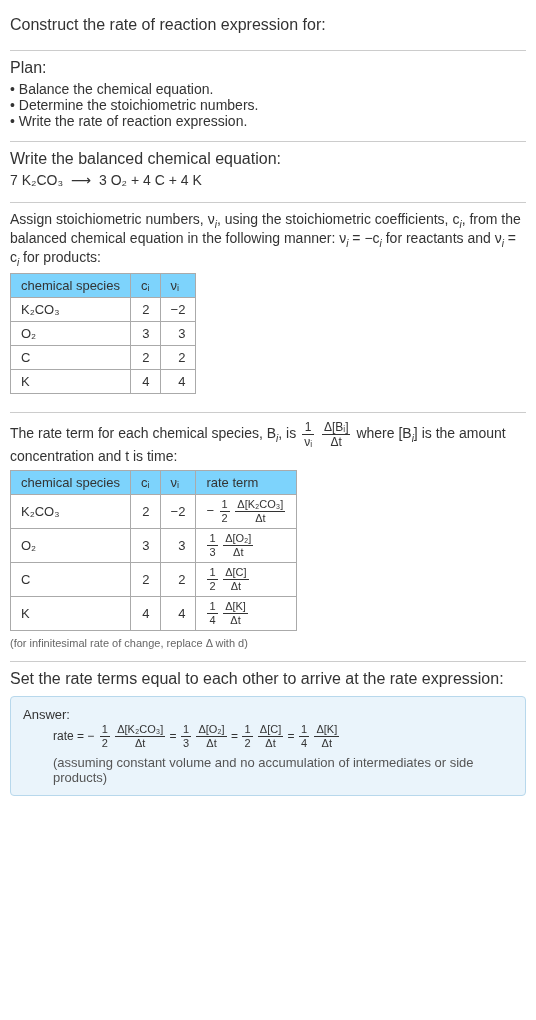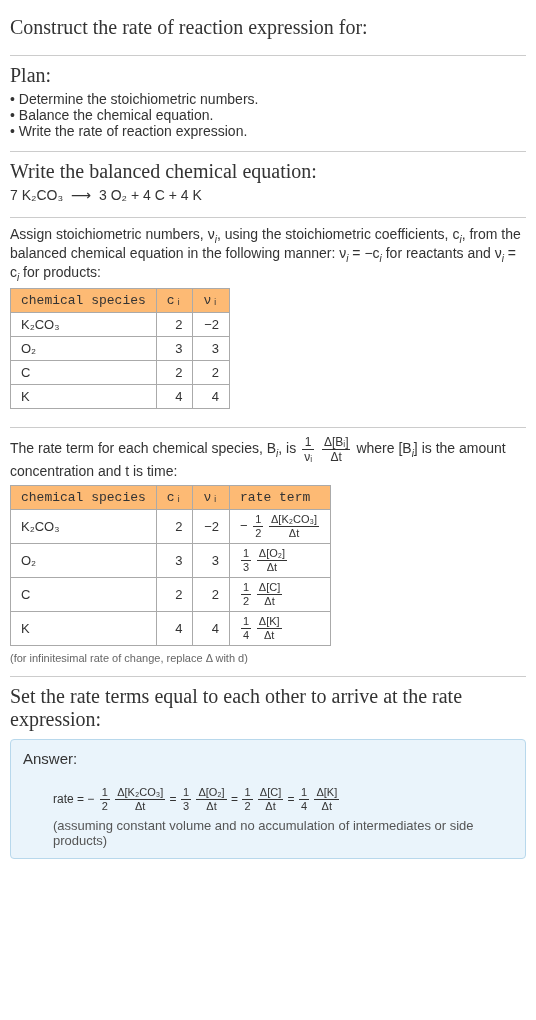--- a/index.html
+++ b/index.html
@@ -6,62 +6,62 @@
 body {
   font-family: "Segoe UI", Arial, sans-serif;
   font-size: 14px;
   color: #333;
   background: #fff;
   width: 536px;
   padding: 8px 10px;
 }
 .section { border-bottom: 1px solid #ccc; padding: 8px 0 12px; }
 .section:last-child { border-bottom: none; }
-.heading { font-size: 20px; margin-bottom: 4px; font-family: Liberation Serif, serif; }
+.heading { font-size: 16px; margin-bottom: 4px; }
 .eqn { font-size: 14px; margin: 2px 0; }
 sub { font-size: 10px; vertical-align: sub; }
 .arrow { display:inline-block; margin:0 4px; }
 .bullets { margin-top: 4px; }
 .bullets div::before { content: "• "; }
 .italic-i { font-style: italic; }
 .tbl { border-collapse: collapse; margin: 6px 0; }
 .tbl td, .tbl th { border: 1px solid #aaa; padding: 4px 10px; font-size: 13px; text-align: left; font-weight: normal; }
-.tbl th { background: #fdba74; font-family: Liberation Mono, monospace; }
+.tbl th { background: #7dd3fc; }
 .tbl .num { text-align: right; }
 .frac { display:inline-block; text-align:center; vertical-align:middle; font-size:12px; line-height:1; margin:0 2px;}
 .frac .top { display:block; border-bottom:1px solid #333; padding:0 2px 1px;}
 .frac .bot { display:block; padding:1px 2px 0;}
 .rate-frac { display:inline-block; text-align:center; vertical-align:middle; font-size:11px; line-height:1; margin:0 1px;}
 .rate-frac .top { display:block; border-bottom:1px solid #333; padding:0 2px 1px;}
 .rate-frac .bot { display:block; padding:1px 2px 0;}
 .note { font-size: 11px; color: #666; margin-top: 2px; }
 .answer-box {
   background: #eaf4fb;
   border: 1px solid #b8d8ec;
   border-radius: 4px;
   padding: 10px 12px;
   margin-top: 8px;
 }
-.answer-box .ans-label { font-size: 15px; margin-bottom: 20px; }
+.answer-box .ans-label { font-size: 13px; margin-bottom: 2px; }
 .answer-box .rate-line { font-size: 12px; margin-left: 30px; }
 .answer-box .assume { font-size: 13px; color: #555; margin-top: 6px; margin-left: 30px; }
 .neg { margin-right: 1px; }
 </style>
 </head>
 <body>
 
 <div class="section">
   <div class="heading">Construct the rate of reaction expression for:</div>
 </div>
 
 <div class="section">
   <div class="heading">Plan:</div>
   <div class="bullets">
+    <div>Balance the chemical equation.</div>
     <div>Determine the stoichiometric numbers.</div>
-    <div>Balance the chemical equation.</div>
     <div>Write the rate of reaction expression.</div>
   </div>
 </div>
 
 <div class="section">
   <div class="heading">Write the balanced chemical equation:</div>
   <div class="eqn">
     <span>7 K₂CO₃</span>
     <span class="arrow">⟶</span>
     <span>3 O₂ + 4 C + 4 K</span>

